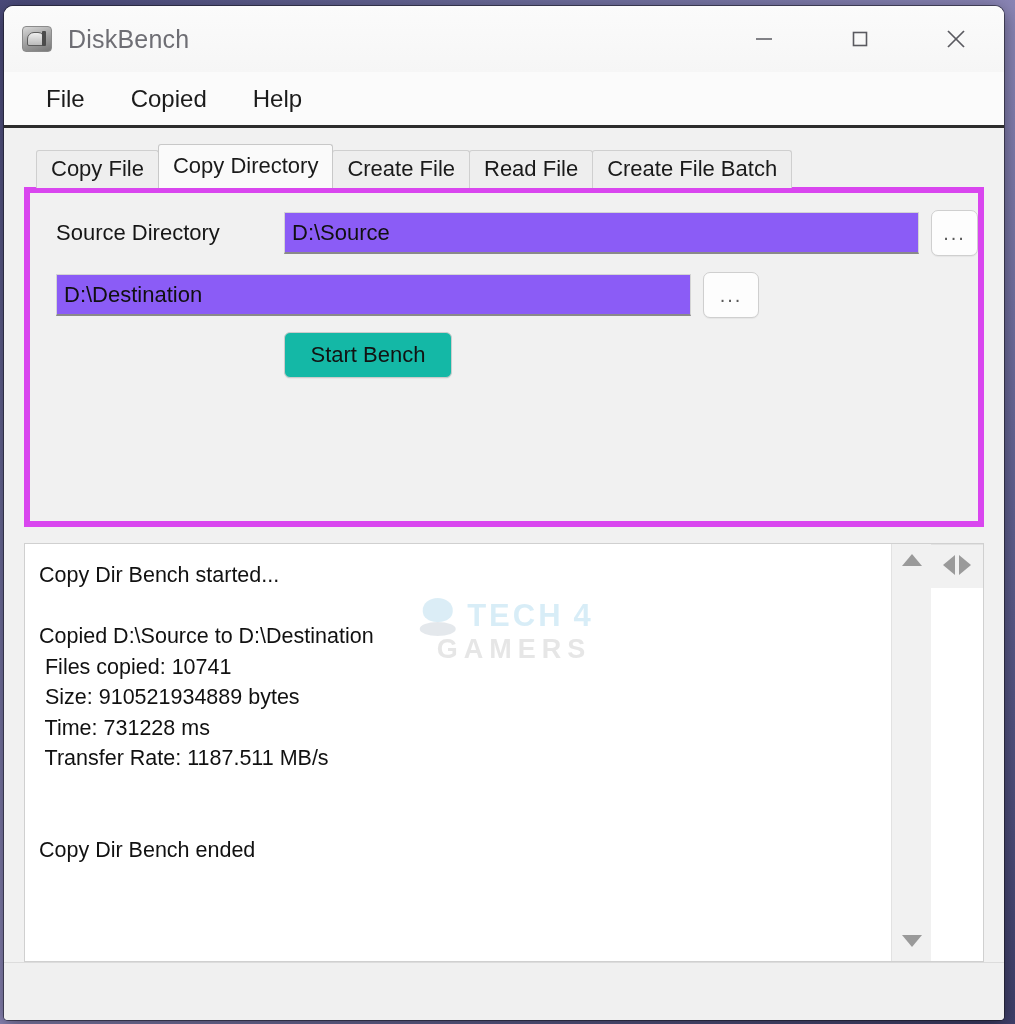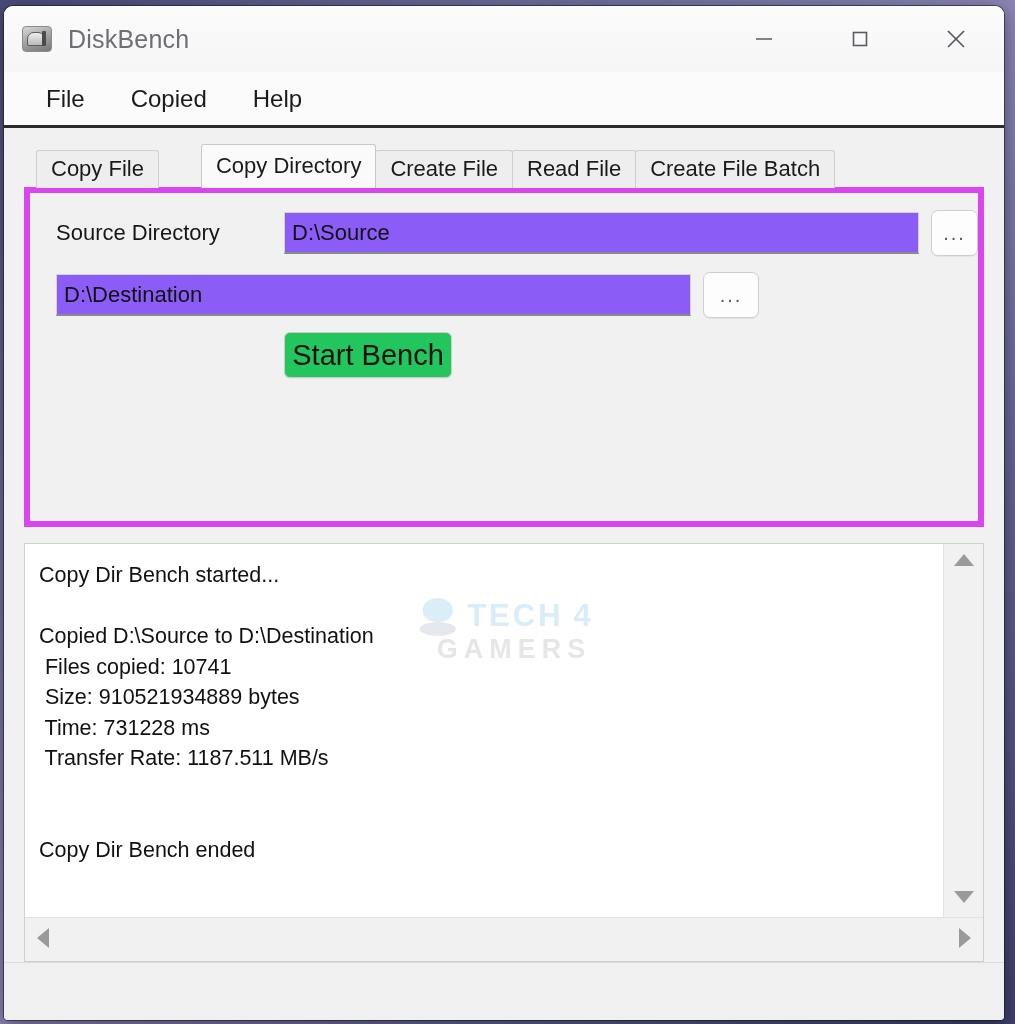--- a/index.html
+++ b/index.html
@@ -128,21 +128,20 @@
     white-space: nowrap;
   }
   .tab.selected {
     background: #fafafa;
     height: 44px;
     line-height: 30px;
     padding-top: 6px;
     border-color: #c8c8c8;
     position: relative;
     z-index: 4;
-    margin-left: 43px;
   }
   
   #panel {
     flex: 0 0 340px;
     height: 340px;
     background: #f1f1f1;
     border: 6px solid #d946ef;
     position: relative;
     margin-top: -1px;
     overflow: hidden;
@@ -189,24 +188,24 @@
     letter-spacing: 2px;
     cursor: default;
     box-shadow: 0 1px 1px rgba(0,0,0,.05);
   }
   #start-bench-row {
     margin-left: 254px;
     margin-top: 16px;
   }
   #start-bench {
     width: 168px; height: 46px;
-    background: #22c55e;
+    background: #14b8a6;
     border: 1px solid #cccccc;
     border-radius: 6px;
-    font-size: 29px;
+    font-size: 22px;
     color: #121212;
     cursor: default;
     font-family: "Liberation Sans", sans-serif;
     box-shadow: 0 1px 1px rgba(0,0,0,.05);
   }
   
   #watermark {
     position: absolute;
     left: 50%;
     top: 468px;
@@ -259,21 +258,21 @@
     color: #d2d2d2;
     margin-top: -2px;
     margin-left: 20px;
   }
   
   #log-wrap {
     flex: 1 1 auto;
     margin-top: 16px;
     margin-bottom: 0;
     display: flex;
-    flex-direction: column;
+    flex-direction: row;
     border: 1px solid #d0d0d0;
     background: #fff;
     min-height: 0;
     position: relative;
   }
   #log-main {
     flex: 1 1 auto;
     display: flex;
     min-height: 0;
   }

